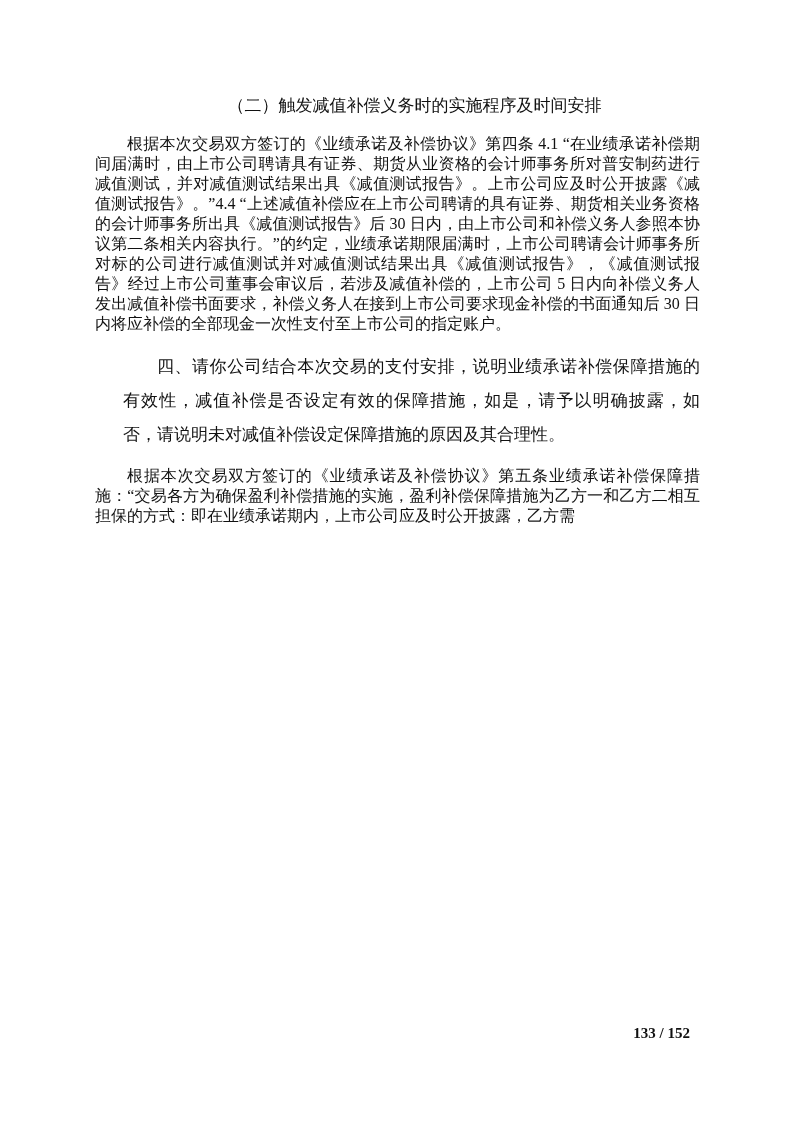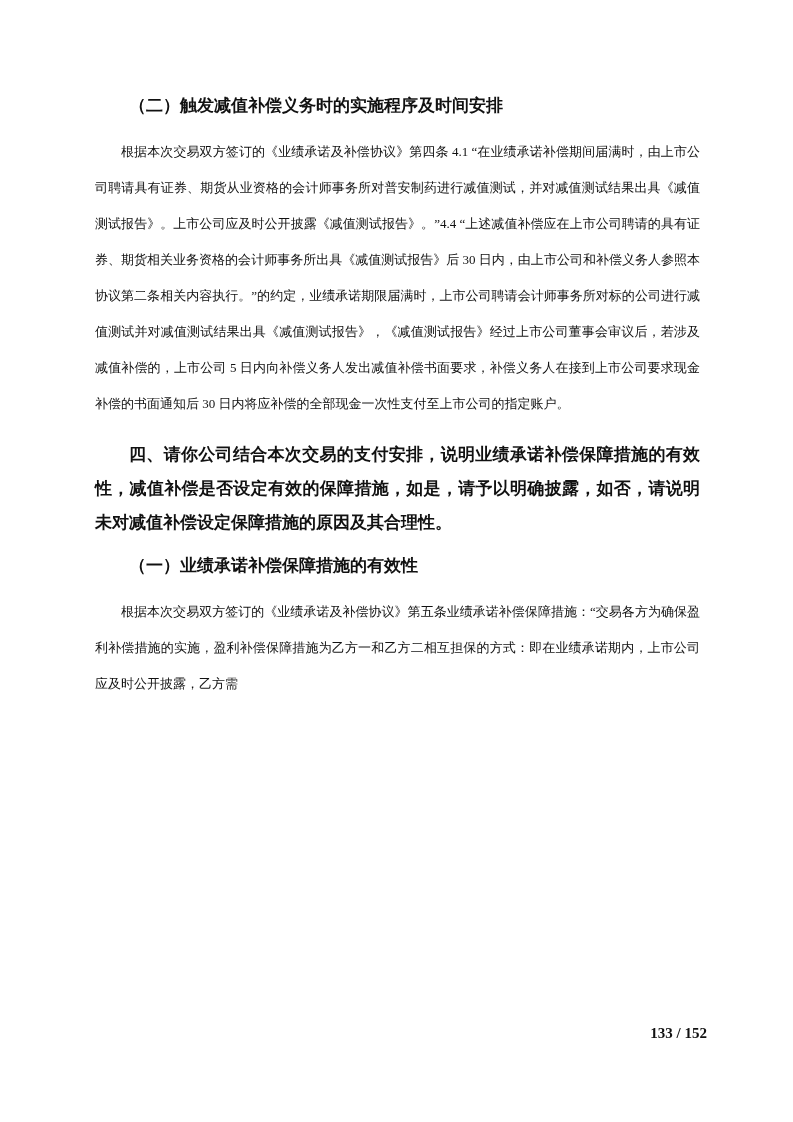--- a/index.html
+++ b/index.html
@@ -10,74 +10,75 @@
   .doc-page {
     position: relative;
     width: 793px;
     height: 1122px;
     background: #ffffff;
     color: #111111;
     padding: 94px 93px 0 95px;
     overflow: hidden;
   }
   .doc-content p {
-    font-size: 13px;
-    line-height: 36px;
+    font-size: 16px;
+    line-height: 20px;
     text-align: justify;
     text-indent: 2em;
     word-break: break-all;
   }
   .section-heading {
     font-size: 17px;
-    font-weight: bold;
+    font-weight: normal;
     line-height: 24px;
     text-indent: 2em;
     margin-bottom: 16px;
+    text-align: center;
   }
   .para-body {
     margin-bottom: 16px;
   }
   .para-question {
-    font-weight: bold;
+    font-weight: normal;
     font-size: 17px !important;
     line-height: 34px !important;
     margin-bottom: 14px;
+    margin-left: 28px;
   }
   .para-contract {
     margin-bottom: 6px;
   }
   .para-list-item {
     margin-bottom: 7px;
   }
   .para-last {
     margin-bottom: 0;
   }
   .page-number {
     position: absolute;
-    right: 86px;
+    right: 103px;
     top: 1025px;
     font-size: 15px;
     font-weight: bold;
     color: #111111;
     font-family: "Liberation Serif", "DejaVu Serif", serif;
   }
 </style>
 </head>
 <body>
 
 <div class="doc-page">
   <div class="doc-content">
 
     <h3 class="section-heading">（二）触发减值补偿义务时的实施程序及时间安排</h3>
 
     <p class="para-body">根据本次交易双方签订的《业绩承诺及补偿协议》第四条 4.1 “在业绩承诺补偿期间届满时，由上市公司聘请具有证券、期货从业资格的会计师事务所对普安制药进行减值测试，并对减值测试结果出具《减值测试报告》。上市公司应及时公开披露《减值测试报告》。”4.4 “上述减值补偿应在上市公司聘请的具有证券、期货相关业务资格的会计师事务所出具《减值测试报告》后 30 日内，由上市公司和补偿义务人参照本协议第二条相关内容执行。”的约定，业绩承诺期限届满时，上市公司聘请会计师事务所对标的公司进行减值测试并对减值测试结果出具《减值测试报告》，《减值测试报告》经过上市公司董事会审议后，若涉及减值补偿的，上市公司 5 日内向补偿义务人发出减值补偿书面要求，补偿义务人在接到上市公司要求现金补偿的书面通知后 30 日内将应补偿的全部现金一次性支付至上市公司的指定账户。</p>
 
     <p class="para-question">四、请你公司结合本次交易的支付安排，说明业绩承诺补偿保障措施的有效性，减值补偿是否设定有效的保障措施，如是，请予以明确披露，如否，请说明未对减值补偿设定保障措施的原因及其合理性。</p>
 
-    <h3 class="section-heading">（一）业绩承诺补偿保障措施的有效性</h3>
 
 
 
 
 
     <p class="para-last">根据本次交易双方签订的《业绩承诺及补偿协议》第五条业绩承诺补偿保障措施：“交易各方为确保盈利补偿措施的实施，盈利补偿保障措施为乙方一和乙方二相互担保的方式：即在业绩承诺期内，上市公司应及时公开披露，乙方需</p>
 
   </div>
 
   <div class="page-number">133 / 152</div>

